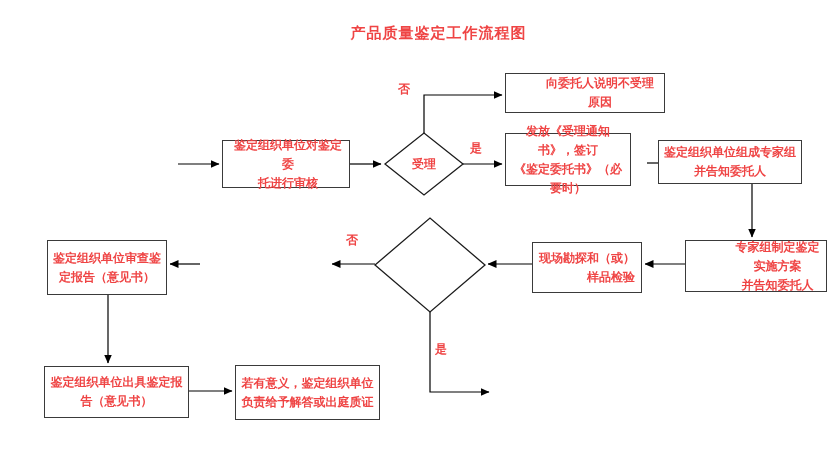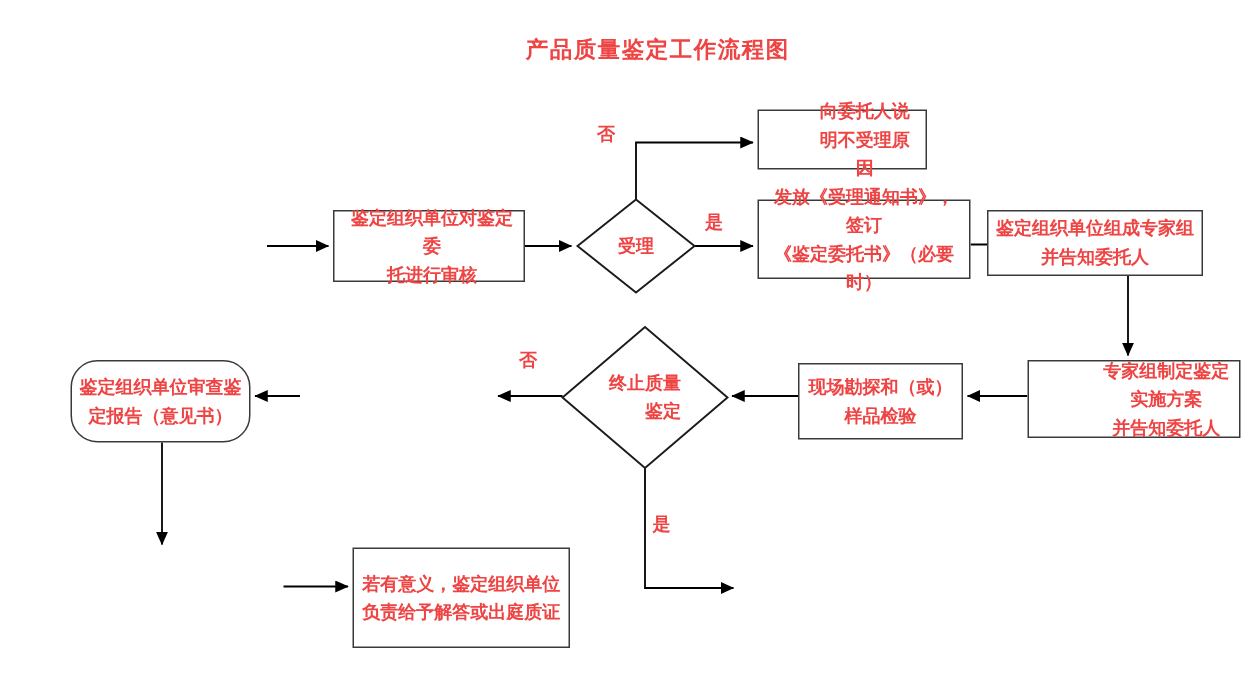--- a/index.html
+++ b/index.html
@@ -82,50 +82,50 @@
     <line x1="167" y1="391" x2="210" y2="391" marker-end="url(#arw)"></line>
 
     <polyline points="408,312 408,392 467,392" marker-end="url(#arw)"></polyline>
 
     <polygon class="diamond" points="363,164 402,133 441,164 402,195"></polygon>
     <polygon class="diamond" points="353,265 408,218 463,265 408,312"></polygon>
   </svg>
 
   <div class="title">产品质量鉴定工作流程图</div>
 
-  <div class="node" style="left:483px;top:73px;width:113px;height:40px;padding-left:35px;">向委托人说明不受理原因</div>
+  <div class="node" style="left:483px;top:73px;width:160px;height:40px;padding-left:35px;">向委托人说明不受理原因</div>
 
 
   <div class="node align-left" style="left:200px;top:140px;width:128px;height:48px;">鉴定组织单位对鉴定委
 托进行审核</div>
 
-  <div class="node" style="left:483px;top:133px;width:142px;height:53px;">发放《受理通知书》，签订
+  <div class="node" style="left:483px;top:133px;width:126px;height:53px;">发放《受理通知书》，签订
 《鉴定委托书》（必要时）</div>
 
   <div class="node" style="left:636px;top:140px;width:144px;height:44px;">鉴定组织单位组成专家组
 并告知委托人</div>
 
   <div class="node" style="left:663px;top:240px;width:142px;height:52px;padding-left:48px;">专家组制定鉴定实施方案
 并告知委托人</div>
 
-  <div class="node" style="left:510px;top:242px;width:110px;height:51px;">现场勘探和（或）
+  <div class="node" style="left:510px;top:242px;width:110px;height:51px;text-align:right;">现场勘探和（或）
 样品检验</div>
 
 
-  <div class="node" style="left:25px;top:240px;width:120px;height:55px;border-radius:18px;">鉴定组织单位审查鉴
+  <div class="node" style="left:25px;top:240px;width:120px;height:55px;">鉴定组织单位审查鉴
 定报告（意见书）</div>
 
+  <div class="node" style="left:22px;top:366px;width:145px;height:52px;">鉴定组织单位出具鉴定报
+告（意见书）</div>
 
-  <div class="node" style="left:213px;top:365px;width:145px;height:67px;">若有意义，鉴定组织单位
+  <div class="node" style="left:213px;top:365px;width:145px;height:55px;">若有意义，鉴定组织单位
 负责给予解答或出庭质证</div>
 
 
   <div class="diamond-label" style="left:367px;top:154px;width:70px;height:20px;">受理</div>
 
-  <div class="diamond-label" style="left:358px;top:246px;width:100px;height:38px;">终止质量
-鉴定</div>
 
   <span class="branch-label" style="left:376px;top:82px;">否</span>
   <span class="branch-label" style="left:448px;top:141px;">是</span>
   <span class="branch-label" style="left:324px;top:233px;">否</span>
   <span class="branch-label" style="left:413px;top:342px;">是</span>
 
 </div>
 
 </body></html>

